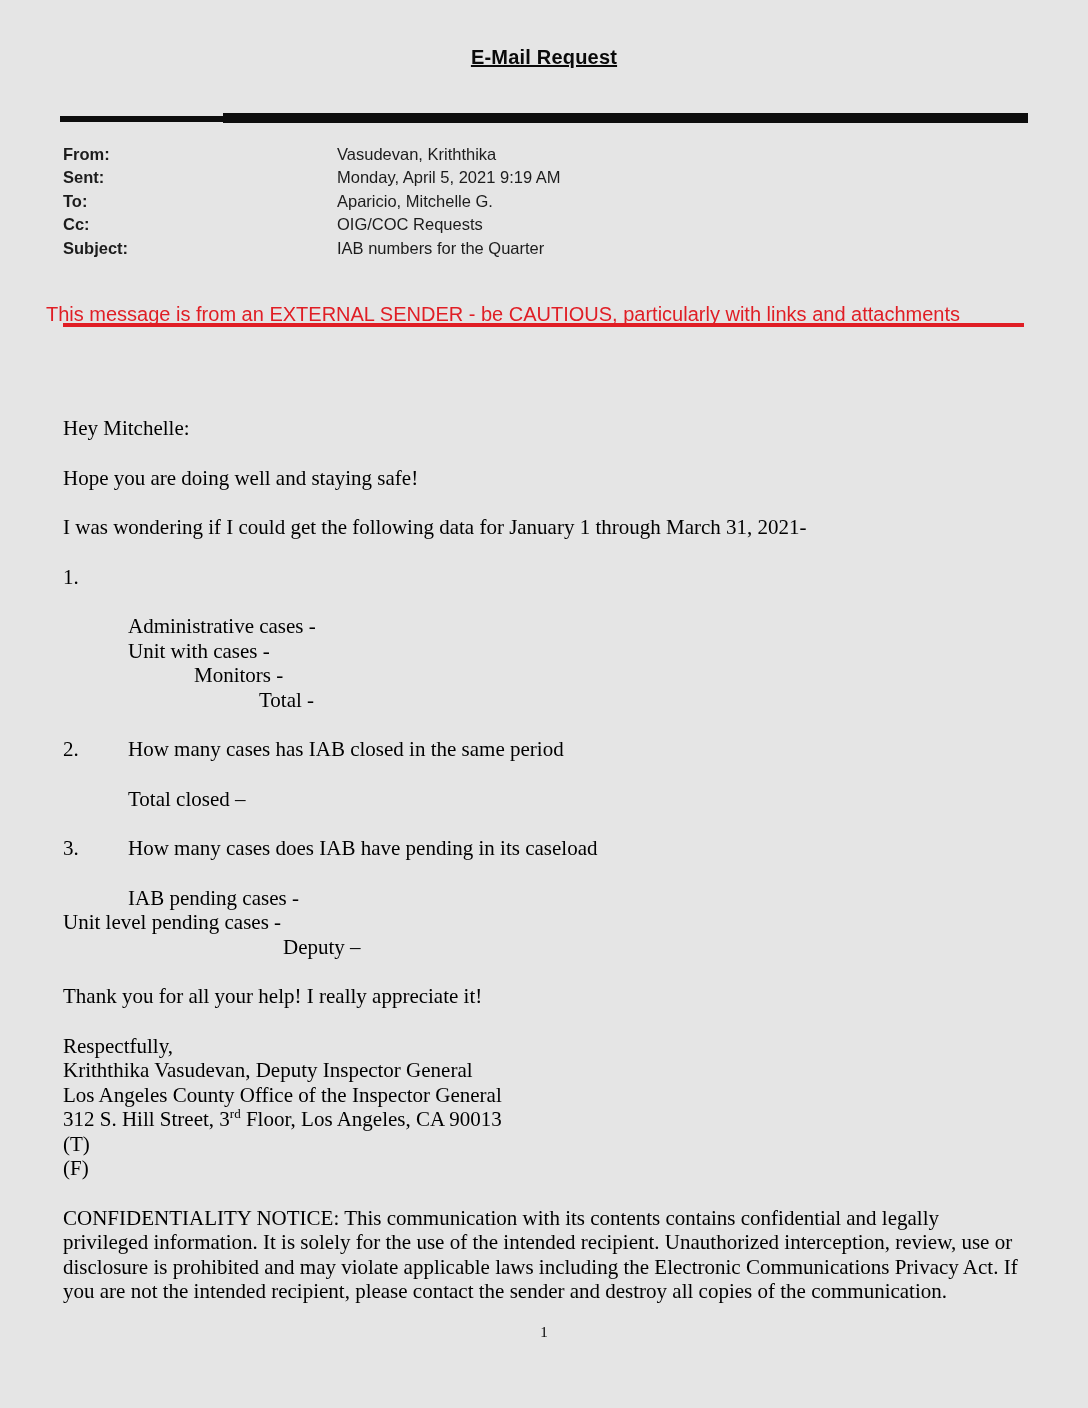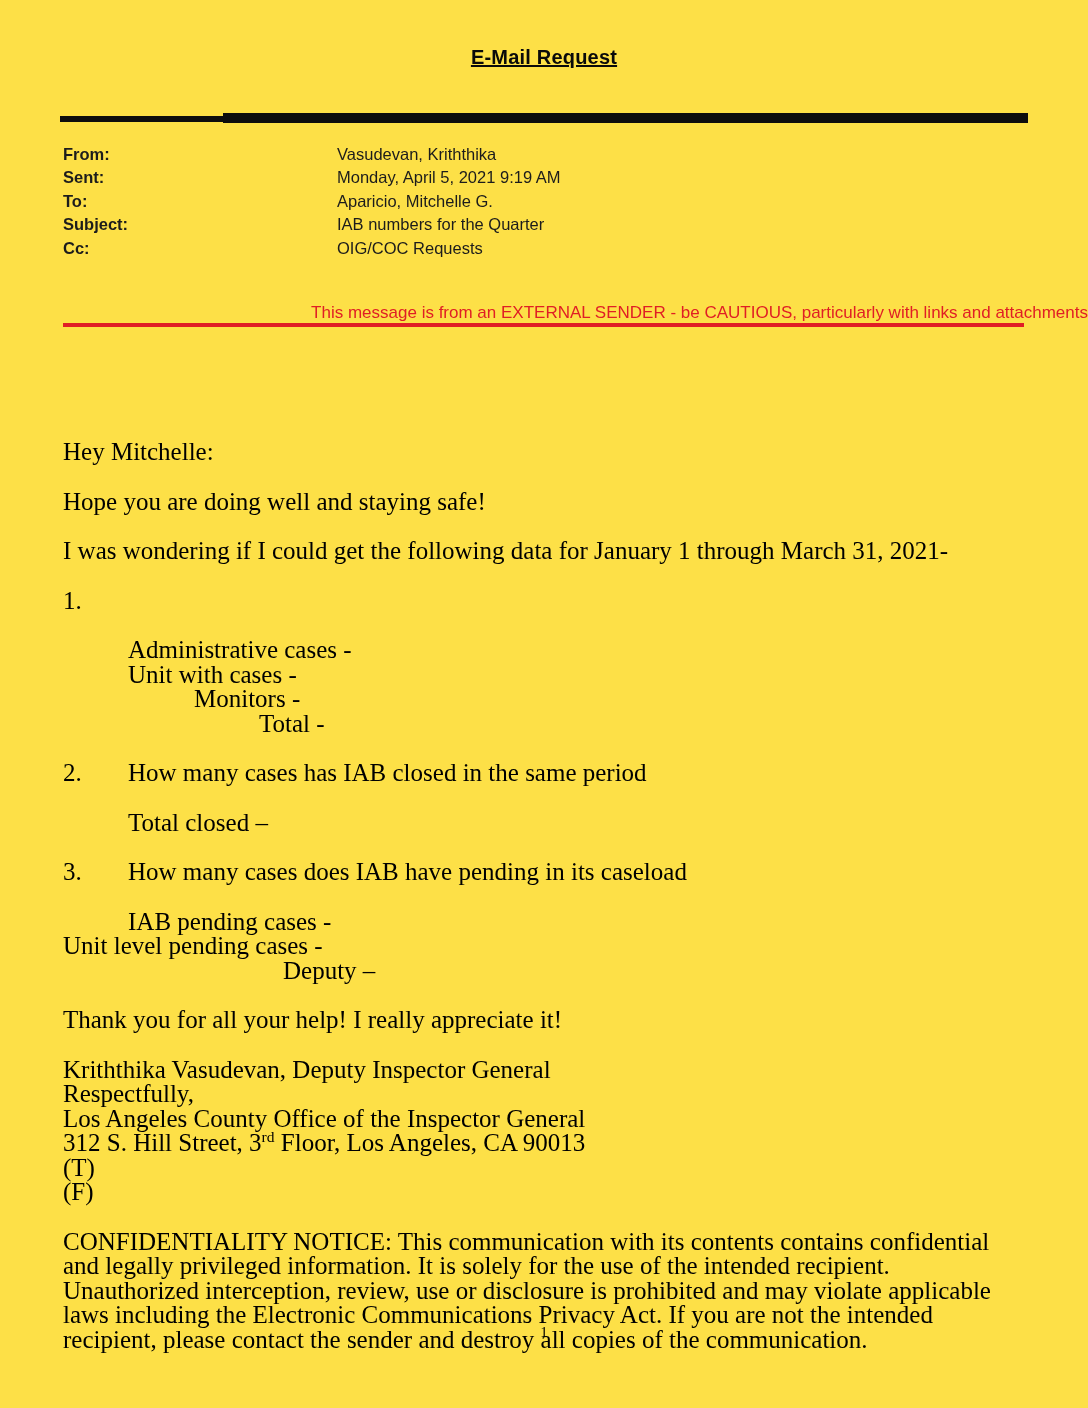--- a/index.html
+++ b/index.html
@@ -1,20 +1,20 @@
 <!DOCTYPE html>
 <html><head>
 <meta charset="utf-8">
 <style>
   * { margin:0; padding:0; box-sizing:border-box; }
   html,body { background:#ffffff; }
   .page {
     position:relative;
     width:1088px; height:1408px;
-    background:#fde047;
+    background:#e5e5e5;
     overflow:hidden;
     color:#000;
   }
   
   .title-wrap {
     position:absolute; top:46px; left:0; width:100%;
     text-align:center;
   }
   .title {
     font-family:"Liberation Sans", sans-serif;
@@ -37,32 +37,33 @@
     position:absolute; top:143px; left:63px;
     font-family:"Liberation Sans", sans-serif;
     font-size:16.5px; color:#1c1c1c;
   }
   .header-row { display:flex; line-height:23.4px;align-items:flex-end; }
   .header-label { width:274px; font-weight:bold; }
   .header-value { white-space:nowrap; }
   
   .warning-text {
     position:absolute; top:303px; left:0; width:100%;
-    text-align:right;
+    text-align:left;
     font-family:"Liberation Sans", sans-serif;
-    font-size:17px;
+    font-size:20px;
+    padding-left:46px;
   }
   .warning-line {
     position:absolute; top:323px; left:63px; width:961px; height:4px;
   }
   
   .content {
-    position:absolute; top:440px; left:63px; width:963px;
+    position:absolute; top:416px; left:63px; width:963px;
     font-family:"Liberation Serif", serif;
-    font-size:25px; line-height:24.5px; color:#000;
+    font-size:21px; line-height:24.5px; color:#000;
   }
   .content .para { margin:0 0 25px 0; }
   .numbered { display:flex; }
   .num { display:inline-block; width:65px; flex:0 0 65px; }
   .ind-1 { padding-left:65px; }
   .ind-2 { padding-left:131px; }
   .ind-3 { padding-left:196px; }
   .ind-4 { padding-left:220px; }
   sup.ord { font-size:0.62em; vertical-align:super; line-height:0; }
   
@@ -92,26 +93,26 @@
     </div>
     <div class="header-row">
       <span class="header-label">Sent:</span>
       <span class="header-value">Monday, April 5, 2021 9:19 AM</span>
     </div>
     <div class="header-row">
       <span class="header-label">To:</span>
       <span class="header-value">Aparicio, Mitchelle G.</span>
     </div>
     <div class="header-row">
+      <span class="header-label">Cc:</span>
+      <span class="header-value">OIG/COC Requests</span>
+    </div>
+    <div class="header-row">
       <span class="header-label">Subject:</span>
       <span class="header-value">IAB numbers for the Quarter</span>
-    </div>
-    <div class="header-row">
-      <span class="header-label">Cc:</span>
-      <span class="header-value">OIG/COC Requests</span>
     </div>
   </div>
 
   <div class="warning-text" style="color: rgb(224, 30, 37);">This message is from an EXTERNAL SENDER - be CAUTIOUS, particularly with links and attachments</div>
   <div class="warning-line" style="background: rgb(224, 30, 37);"></div>
 
   <div class="content">
 
     <p class="para">Hey Mitchelle:</p>
 
@@ -146,22 +147,22 @@
 
     <div class="para">
       <div class="ind-1">IAB pending cases -</div>
       <div>Unit level pending cases -</div>
       <div class="ind-4">Deputy –</div>
     </div>
 
     <p class="para">Thank you for all your help! I really appreciate it!</p>
 
     <div class="para">
+      <div>Respectfully,</div>
       <div>Kriththika Vasudevan, Deputy Inspector General</div>
-      <div>Respectfully,</div>
       <div>Los Angeles County Office of the Inspector General</div>
       <div><span>312 S. Hill Street, 3</span><sup class="ord">rd</sup><span> Floor, Los Angeles, CA 90013</span></div>
       <div>(T)</div>
       <div>(F)</div>
     </div>
 
     <p class="para">CONFIDENTIALITY NOTICE: This communication with its contents contains confidential and legally privileged information. It is solely for the use of the intended recipient. Unauthorized interception, review, use or disclosure is prohibited and may violate applicable laws including the Electronic Communications Privacy Act. If you are not the intended recipient, please contact the sender and destroy all copies of the communication.</p>
 
   </div>
 

